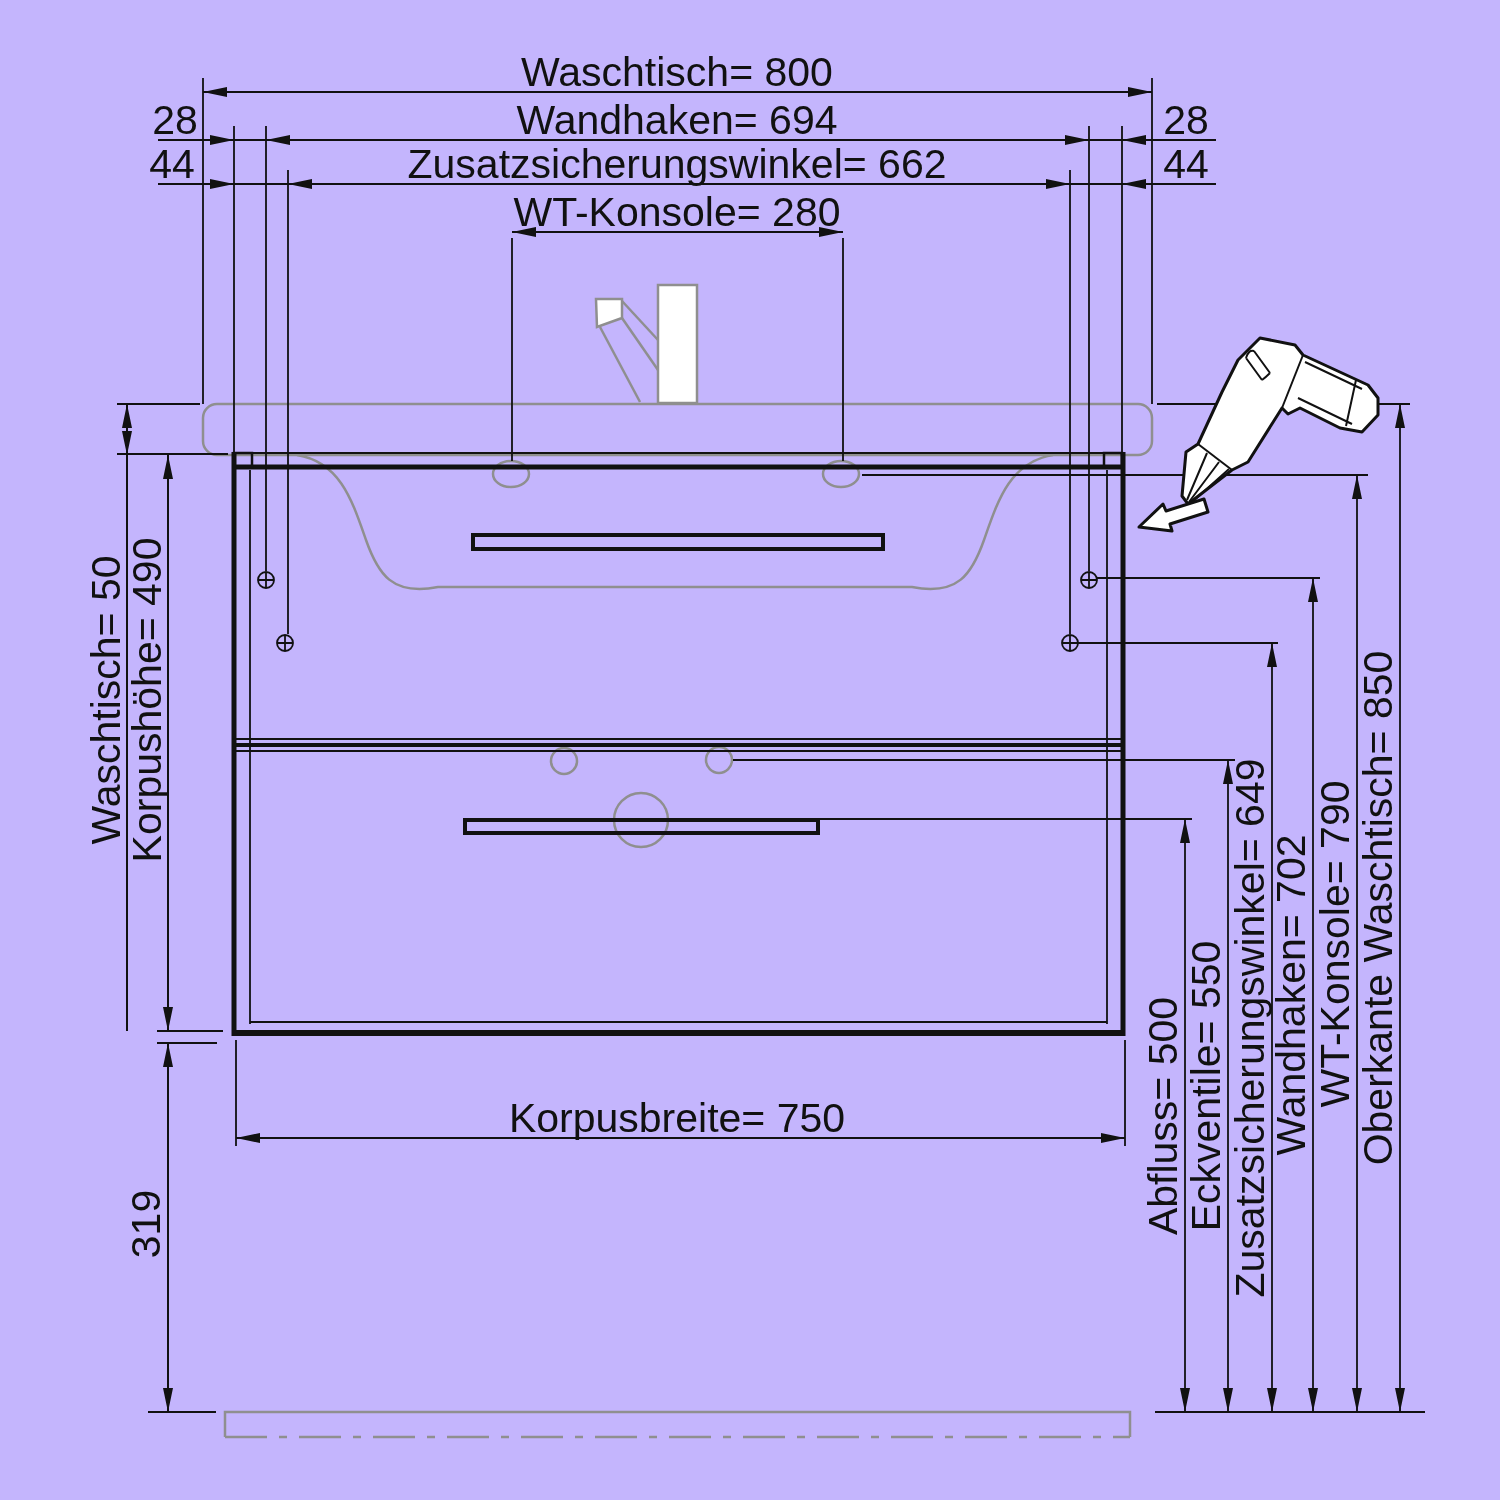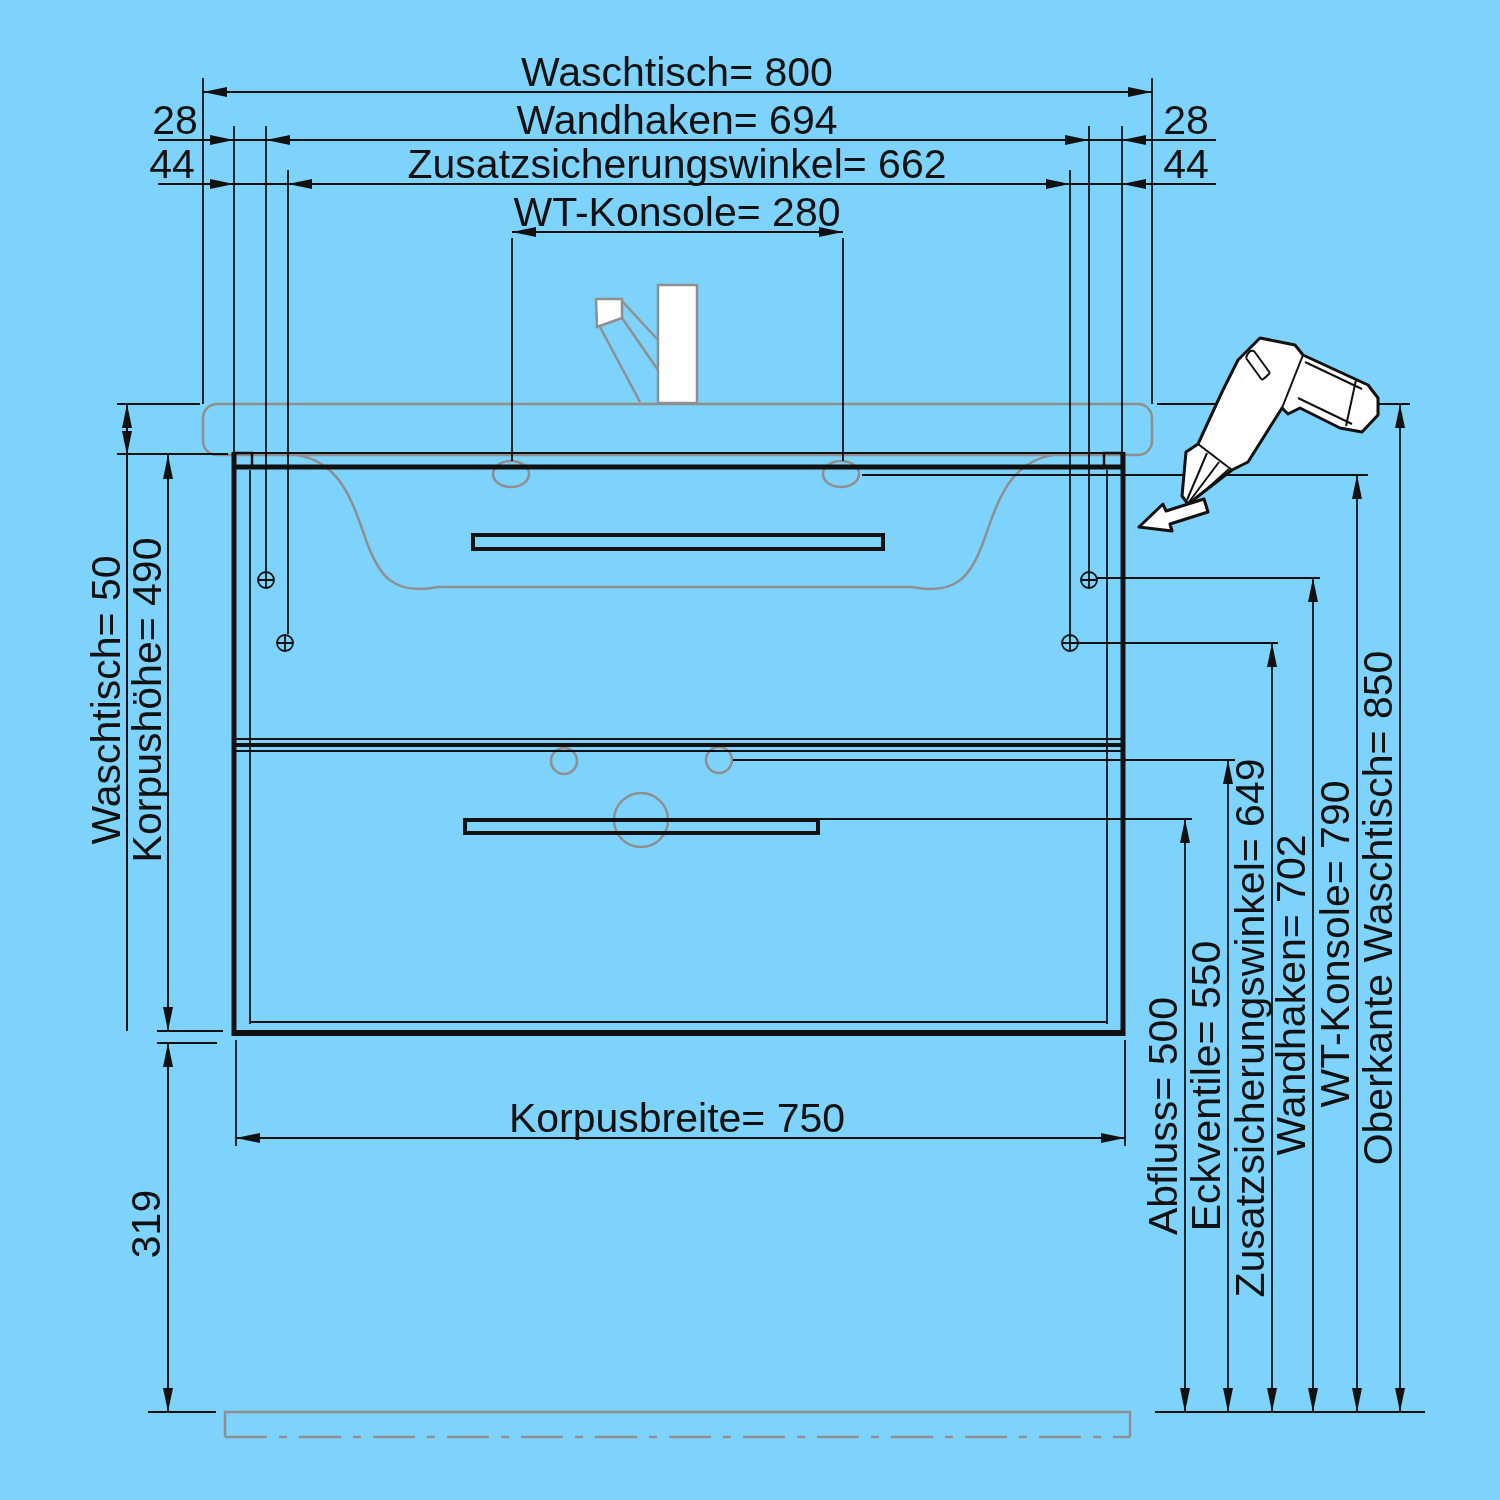--- a/index.html
+++ b/index.html
@@ -1,16 +1,16 @@
 <!DOCTYPE html>
 <html><head>
 <meta charset="utf-8">
 <style>
   html,body{margin:0;padding:0;background:#ffffff;}
-  .stage{position:relative;width:1500px;height:1500px;background:#7dd3fc;overflow:hidden;}
+  .stage{position:relative;width:1500px;height:1500px;background:#c4b5fd;overflow:hidden;}
   svg{position:absolute;left:0;top:0;}
   text{font-family:"Liberation Sans","DejaVu Sans",sans-serif;font-size:41px;fill:#111;}
   .dim{stroke:#111;stroke-width:2;fill:none;}
   .thin{stroke:#111;stroke-width:1.8;fill:none;}
   .ah{fill:#111;stroke:none;}
   .cab{stroke:#111;fill:none;}
   .gray{stroke:#8f8f8f;stroke-width:2.5;fill:none;}
   .grayfill{stroke:#8f8f8f;stroke-width:2.5;fill:#ffffff;}
   .tool{stroke:#111;stroke-width:3;fill:#ffffff;stroke-linejoin:round;}
   .tooldetail{stroke:#111;stroke-width:2;fill:none;stroke-linejoin:round;}

